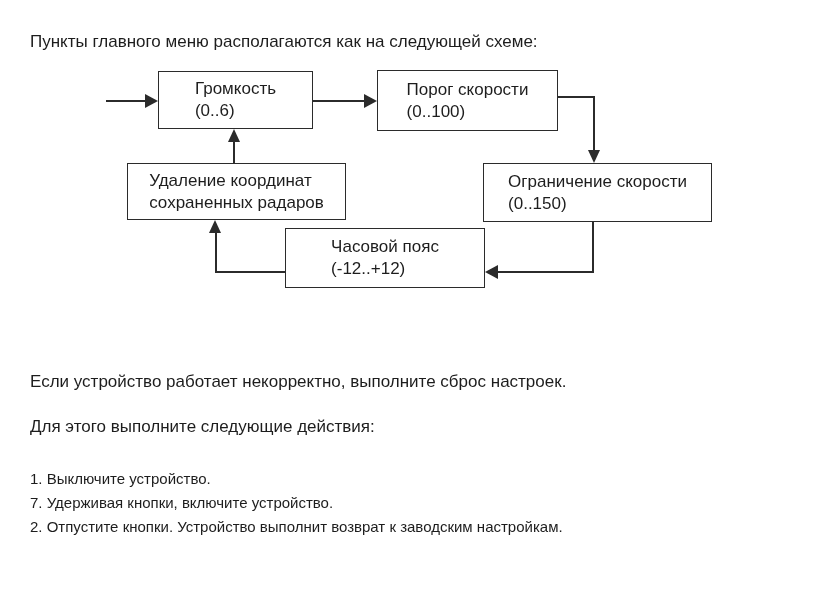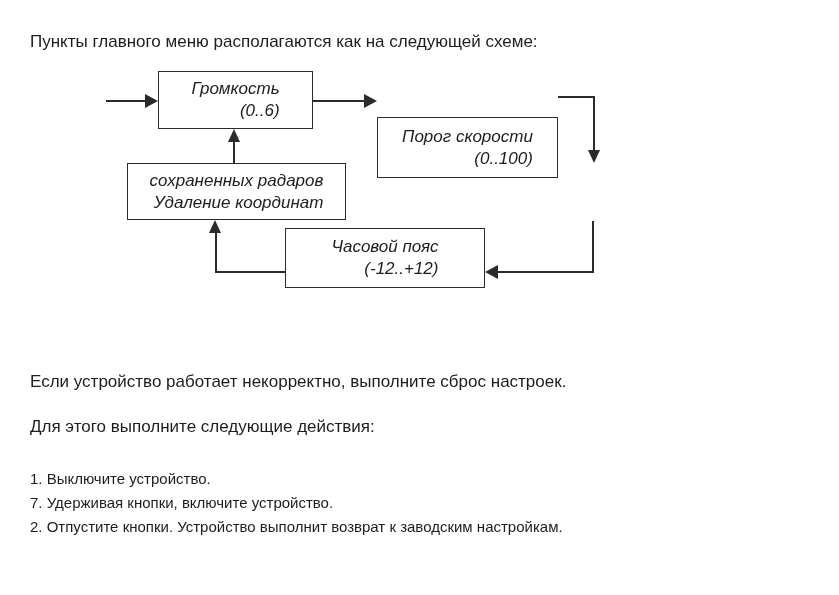--- a/index.html
+++ b/index.html
@@ -19,23 +19,23 @@
   .s-p2{left:30px;top:417px;}
   .steps{position:absolute;left:30px;top:467px;}
   .step{margin:0;font-size:15px;line-height:24px;white-space:nowrap;}
 
   
   .diagram{position:absolute;left:0;top:0;width:839px;height:330px;}
   .node{
     position:absolute;border:1.5px solid var(--stroke);background:var(--bg);
     display:flex;align-items:center;justify-content:center;box-sizing:border-box;
   }
-  .node-text{font-size:17px;line-height:22px;text-align:right;font-style:italic;}
+  .node-text{font-size:17px;line-height:22px;text-align:left;}
   .n-volume   {left:158px;top:71px; width:155px;height:58px;}
-  .n-threshold{left:377px;top:70px; width:181px;height:61px;margin-top:47px;}
+  .n-threshold{left:377px;top:70px; width:181px;height:61px;}
   .n-limit    {left:483px;top:163px;width:229px;height:59px;}
   .n-delete   {left:127px;top:163px;width:219px;height:57px;}
   .n-timezone {left:285px;top:228px;width:200px;height:60px;}
 
   .hl{position:absolute;height:2px;background:var(--stroke);}
   .vl{position:absolute;width:2px;background:var(--stroke);}
   .ah{position:absolute;width:0;height:0;}
   .ah.r{border-top:7px solid transparent;border-bottom:7px solid transparent;border-left:13px solid var(--stroke);}
   .ah.l{border-top:7px solid transparent;border-bottom:7px solid transparent;border-right:13px solid var(--stroke);}
   .ah.d{border-left:6px solid transparent;border-right:6px solid transparent;border-top:13px solid var(--stroke);}
@@ -79,25 +79,31 @@
       </div>
     </div>
 
     <div class="node n-threshold">
       <div class="node-text">
         <div>Порог скорости</div>
         <div>(0..100)</div>
       </div>
     </div>
 
+    <div class="node n-limit">
+      <div class="node-text">
+        <div>Ограничение скорости</div>
+        <div>(0..150)</div>
+      </div>
+    </div>
 
     <div class="node n-delete">
       <div class="node-text">
+        <div>Удаление координат</div>
         <div>сохраненных радаров</div>
-        <div>Удаление координат</div>
       </div>
     </div>
 
     <div class="node n-timezone">
       <div class="node-text">
         <div>Часовой пояс</div>
         <div>(-12..+12)</div>
       </div>
     </div>
 

